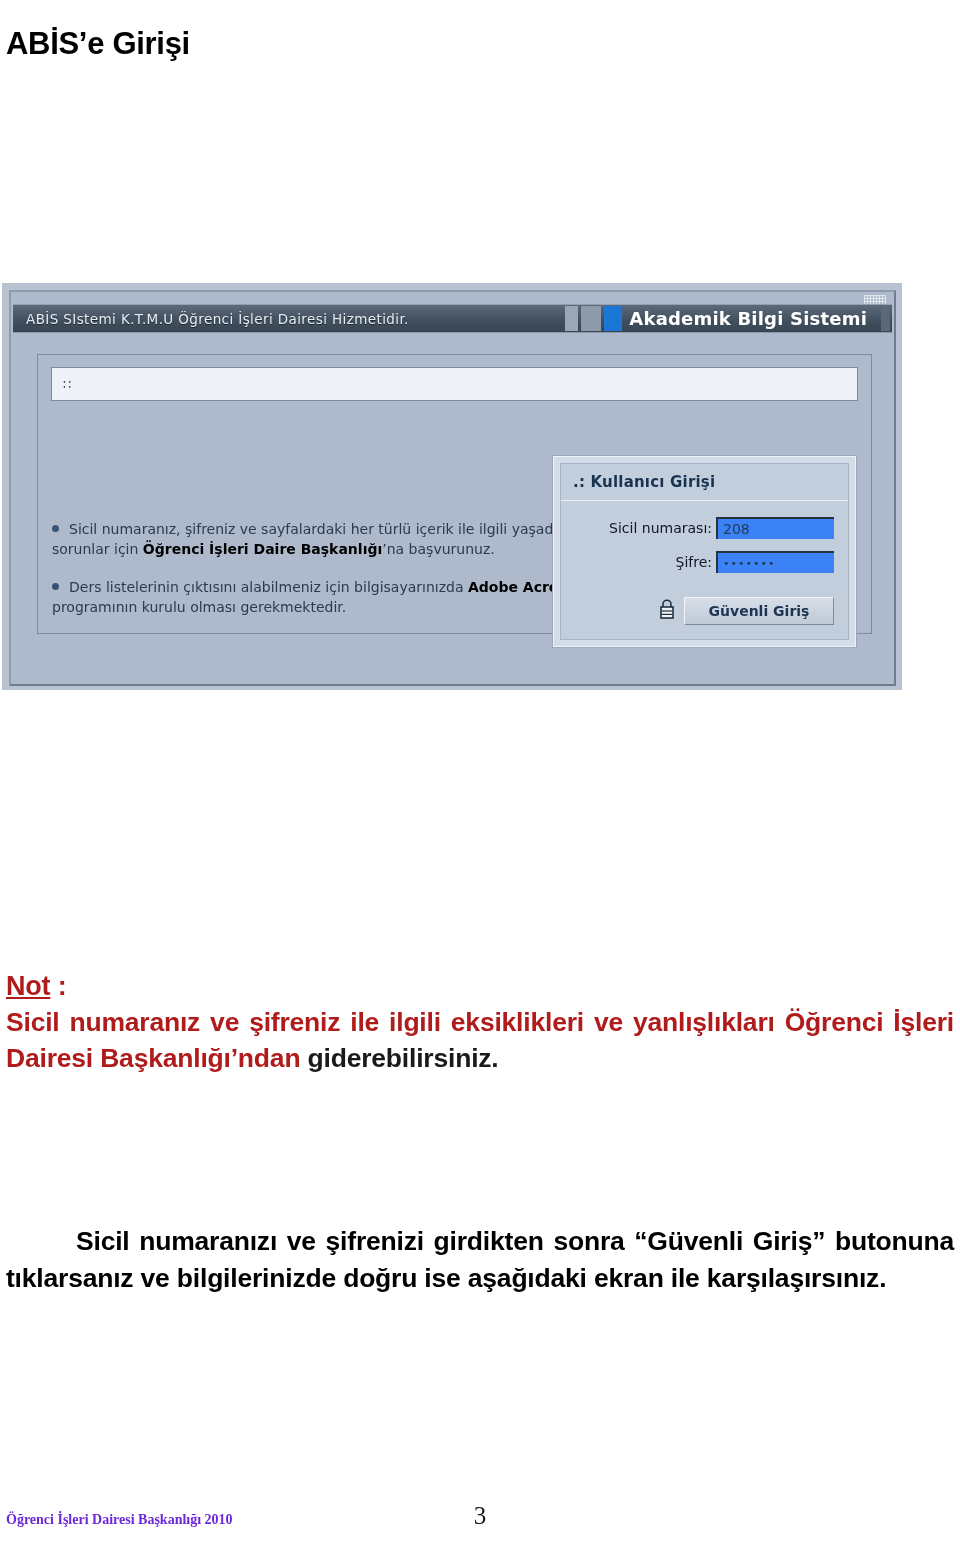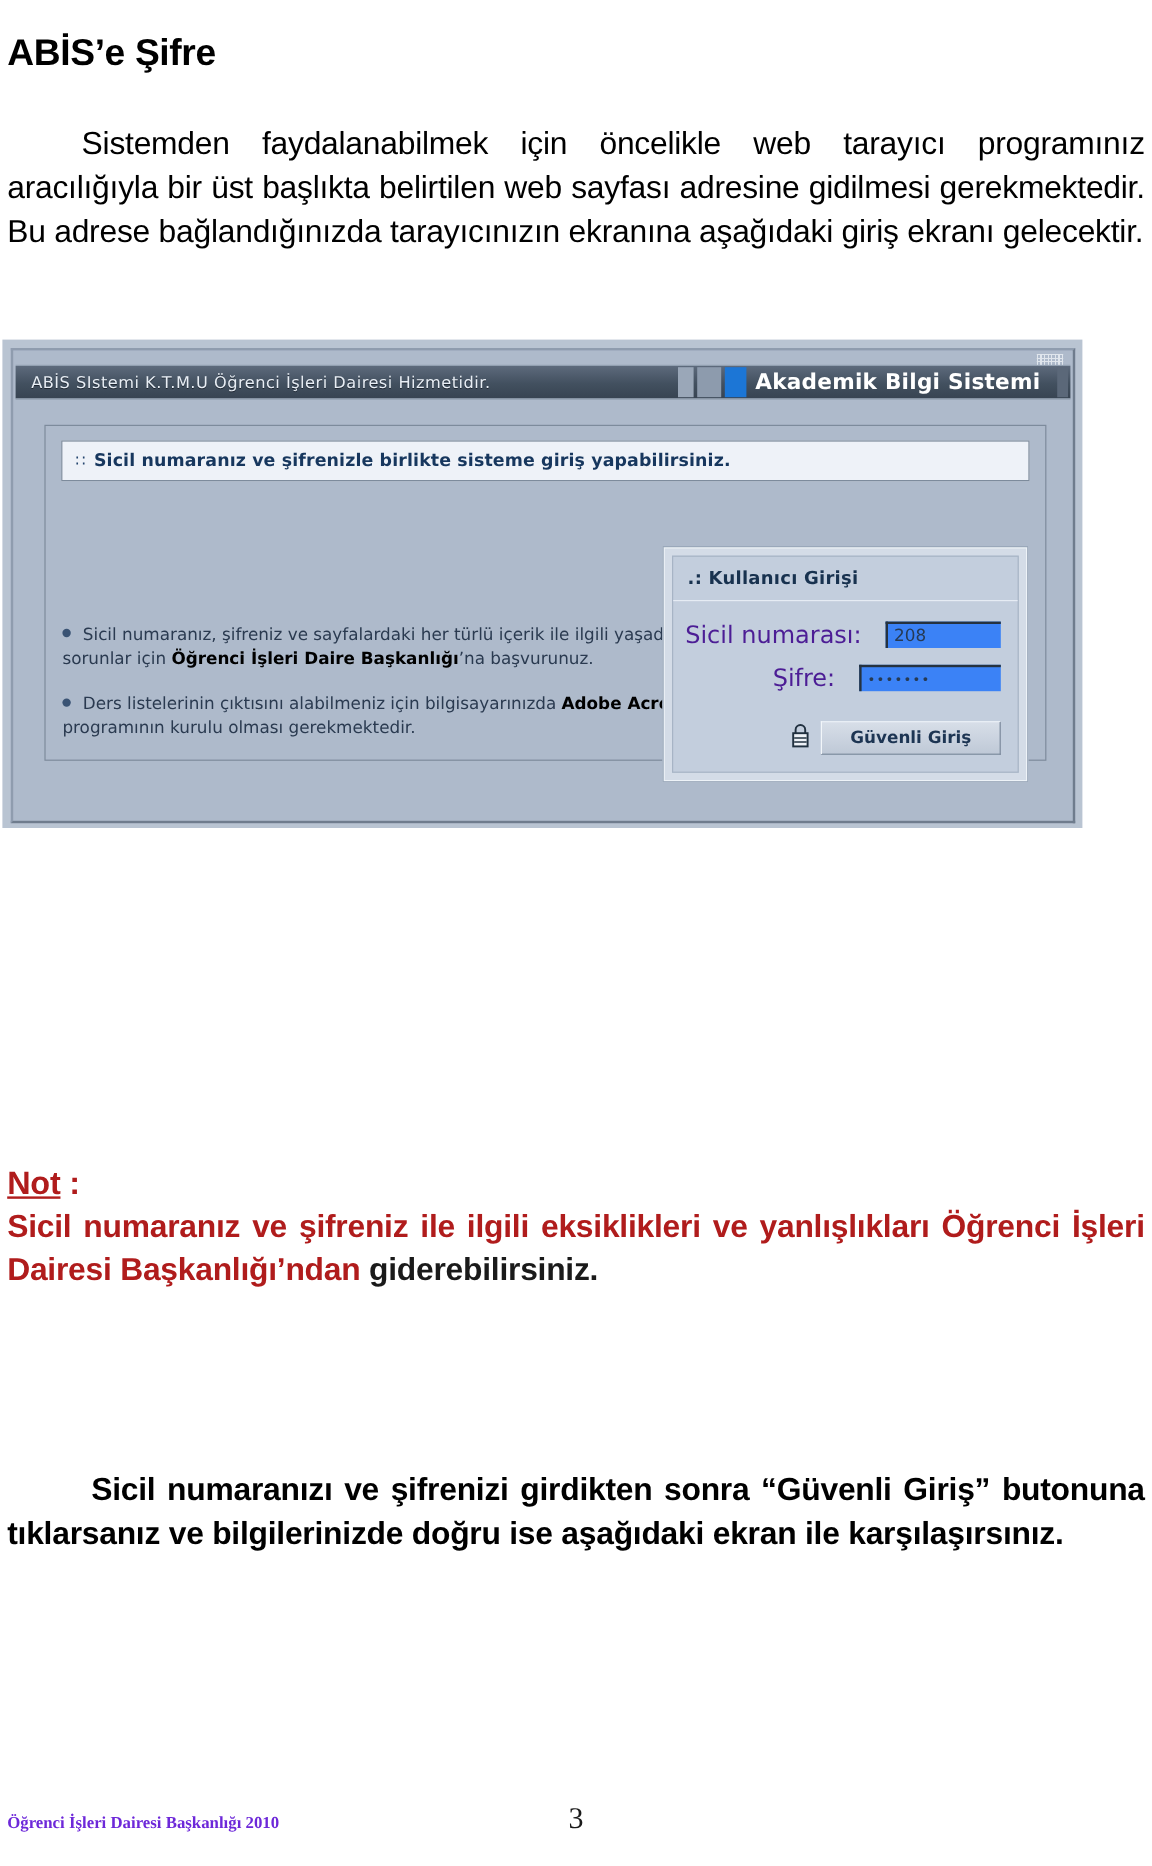--- a/index.html
+++ b/index.html
@@ -278,23 +278,23 @@
     letter-spacing: 0.2px;
   }
   .login-body { padding: 16px 14px 14px 10px; }
   .field-row {
     display: flex;
     align-items: center;
     justify-content: flex-end;
     margin-bottom: 12px;
   }
   .field-label {
-    color: #4c1d95;
-    font-size: 20px;
-    padding-right: 20px;
+    color: #0f172a;
+    font-size: 14px;
+    padding-right: 4px;
     white-space: nowrap;
   }
   .field-input {
     width: 118px;
     height: 22px;
     background: #3b82f6;
     border: 0;
     border-top: 2px solid #25323f;
     border-left: 2px solid #25323f;
     color: #263a54;
@@ -365,43 +365,41 @@
     font-size: 13.5px;
     padding-left: 6px;
     white-space: nowrap;
   }
 </style>
 </head>
 <body>
 
 <div class="page">
 
-  <h1 class="doc-title">ABİS’e Şifre</h1>
-
-  <p class="para para-intro">Sistemden faydalanabilmek için öncelikle web tarayıcı programınız aracılığıyla bir üst başlıkta belirtilen web sayfası adresine gidilmesi gerekmektedir. Bu adrese bağlandığınızda tarayıcınızın ekranına aşağıdaki giriş ekranı gelecektir.</p>
+  <h1 class="doc-title">ABİS’e Girişi</h1>
+
 
   <div class="shot">
     <div class="shot-inner">
 
       <div class="titlebar">
         <span class="titlebar-text">ABİS SIstemi K.T.M.U Öğrenci İşleri Dairesi Hizmetidir.</span>
         <span class="titlebar-spacer"></span>
         <span class="tb-seg"></span>
         <span class="tb-seg wide"></span>
         <span class="tb-seg blue"></span>
         <span class="titlebar-brand">Akademik Bilgi Sistemi</span>
         <span class="tb-endcap"></span>
         <span class="tb-grip"></span>
       </div>
 
       <div class="content-frame">
 
         <div class="notice-bar">
           <span class="notice-bullet">∷</span>
-          <span class="notice-text">Sicil numaranız ve şifrenizle birlikte sisteme giriş yapabilirsiniz.</span>
         </div>
 
         <div class="info-list">
           <div class="info-item">
             <span class="dot"></span><span>Sicil numaranız, şifreniz ve sayfalardaki her türlü içerik ile ilgili yaşadığınız sorunlar için </span><b>Öğrenci İşleri Daire Başkanlığı</b><span>’na başvurunuz.</span>
           </div>
           <div class="info-item">
             <span class="dot"></span><span>Ders listelerinin çıktısını alabilmeniz için bilgisayarınızda </span><b>Adobe Acrobat Reader</b><span> programının kurulu olması gerekmektedir.</span>
           </div>
         </div>

